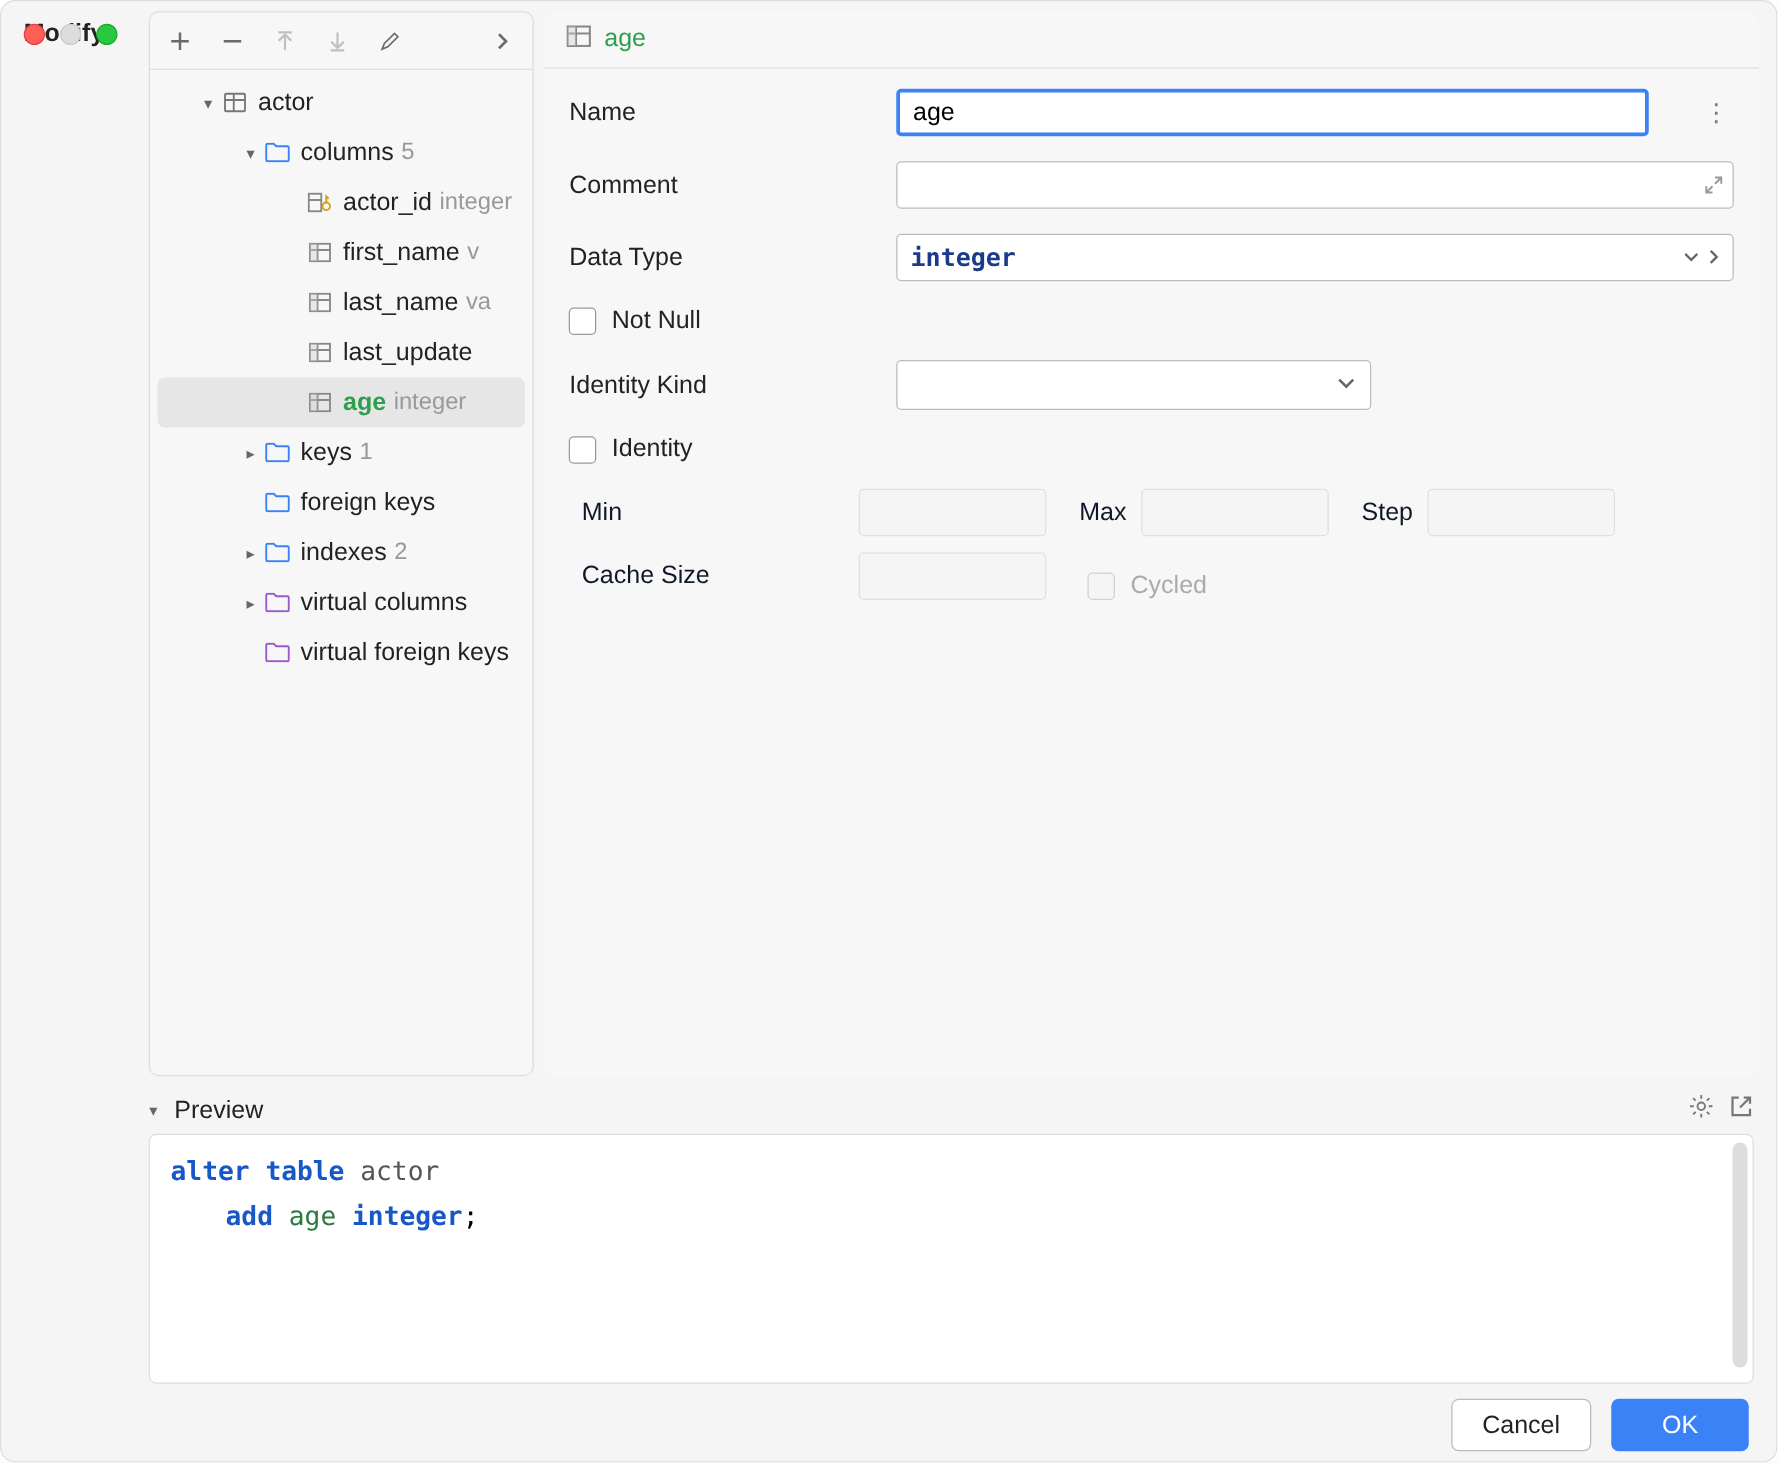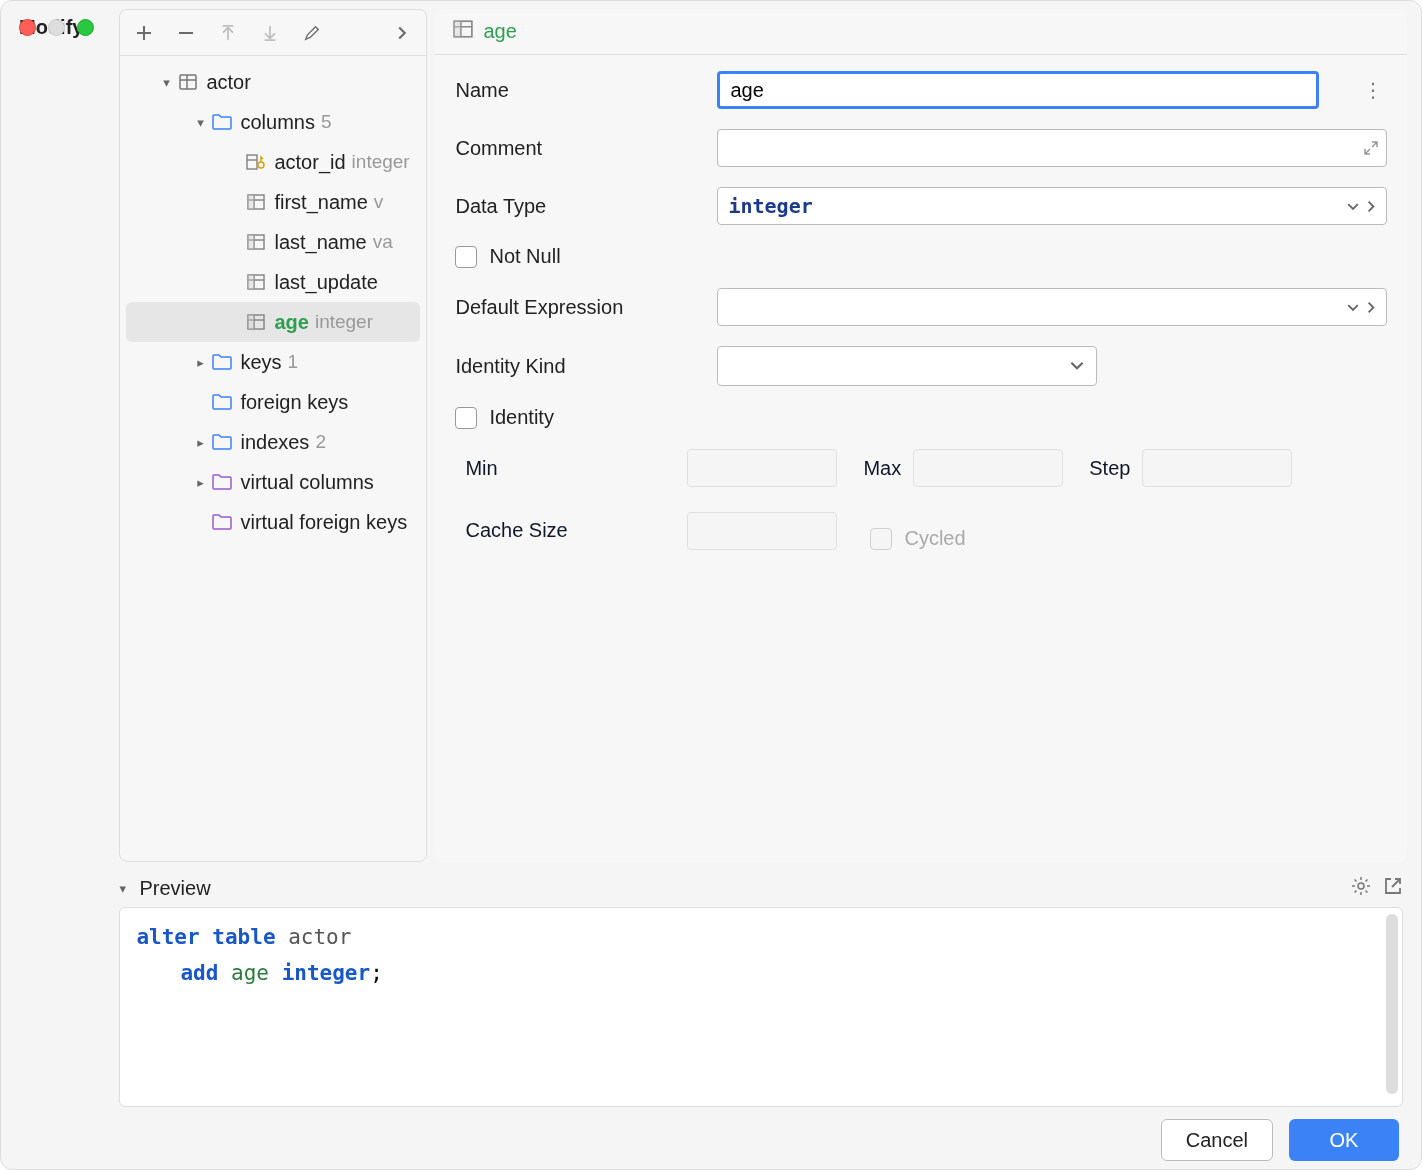--- a/index.html
+++ b/index.html
@@ -427,34 +427,20 @@
                       <path d="M3 1l4 4-4 4" stroke="#666" stroke-width="1.5" fill="none"></path>
                     </svg></span>
               </div>
             </div>
           </div>
           <div class="checkbox-row">
             <div class="checkbox-box"></div>
             <span>Not Null</span>
           </div>
           <div class="form-row">
-            <div class="form-label">Default Expression</div>
-            <div class="combo">
-              <input class="form-input" value="" style="">
-              <div class="chevron">
-                <span><svg width="12" height="12" viewBox="0 0 10 10">
-                      <path d="M1 3l4 4 4-4" stroke="#666" stroke-width="1.5" fill="none"></path>
-                    </svg></span>
-                <span><svg width="12" height="12" viewBox="0 0 10 10">
-                      <path d="M3 1l4 4-4 4" stroke="#666" stroke-width="1.5" fill="none"></path>
-                    </svg></span>
-              </div>
-            </div>
-          </div>
-          <div class="form-row">
             <div class="form-label">Identity Kind</div>
             <div class="select-short">
               <span class="chevron"><svg width="14" height="14" viewBox="0 0 10 10">
                     <path d="M1 3l4 4 4-4" stroke="#666" stroke-width="1.5" fill="none"></path>
                   </svg></span>
             </div>
           </div>
           <div class="checkbox-row">
             <div class="checkbox-box"></div>
             <span>Identity</span>
@@ -467,21 +453,21 @@
               </div>
               <div class="identity-item">
                 <span class="sm-label">Max</span>
                 <input class="small-input" disabled="" style="">
               </div>
               <div class="identity-item">
                 <span class="sm-label">Step</span>
                 <input class="small-input" disabled="" style="">
               </div>
             </div>
-            <div class="identity-grid" style="margin-top:24px;gap:33px;">
+            <div class="identity-grid" style="margin-top:12px;gap:33px;">
               <div class="identity-item">
                 <span class="sm-label" style="width:210px; display:inline-block;">Cache Size</span>
                 <input class="small-input" disabled="" style="">
               </div>
               <div class="cycled-row">
                 <div class="checkbox-box"></div>
                 <span class="sm-label">Cycled</span>
               </div>
             </div>
           </div>

